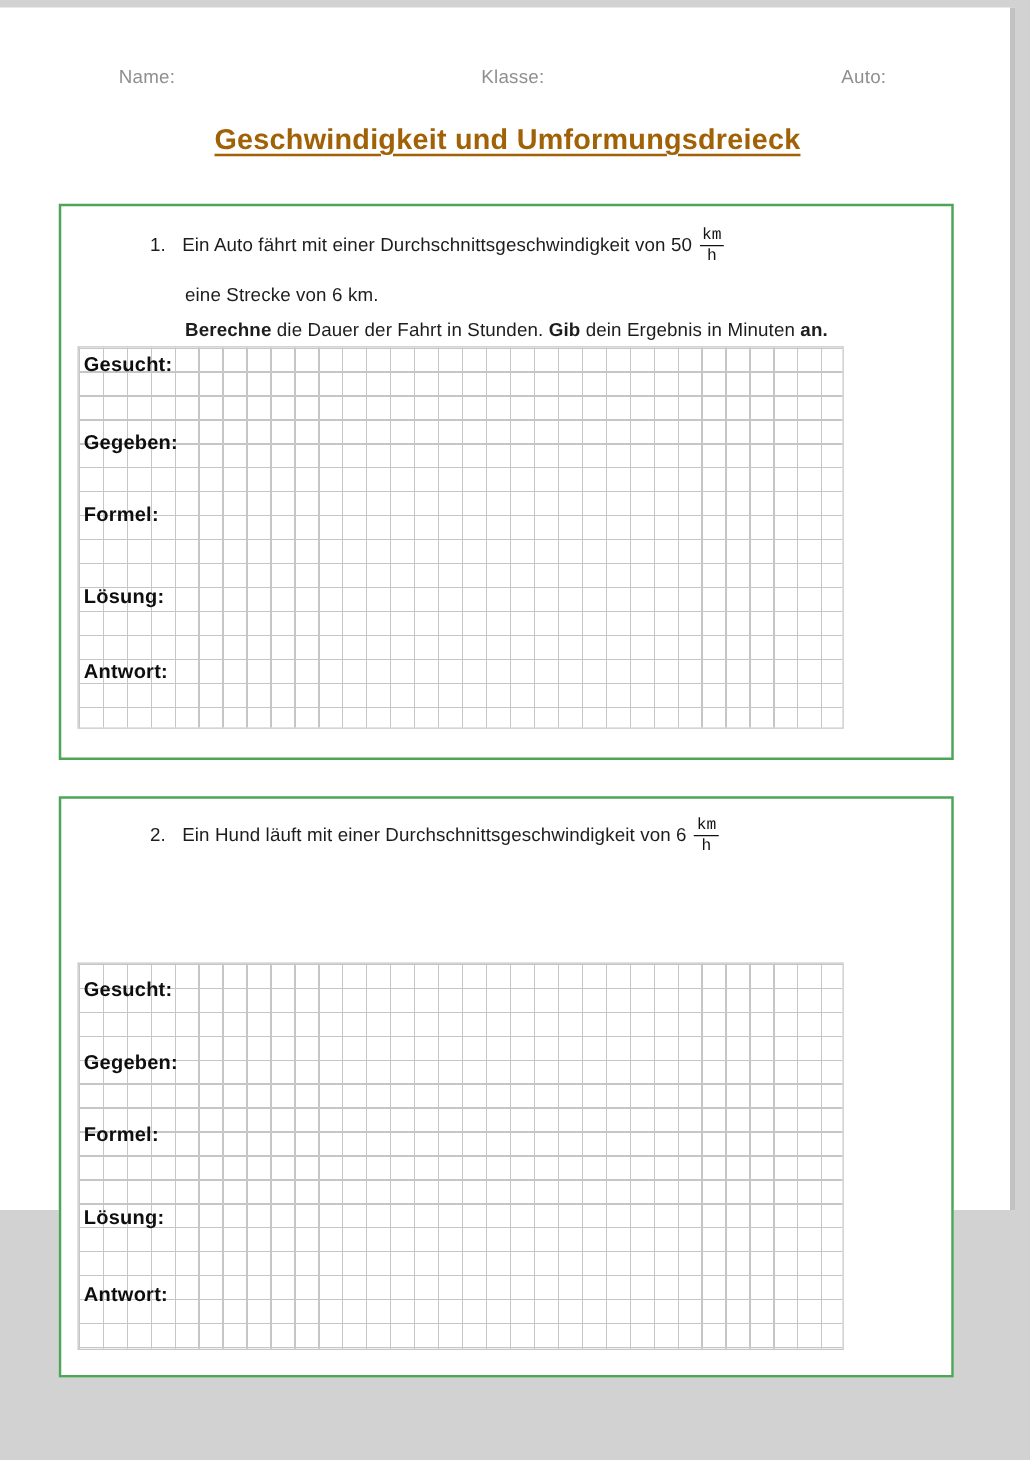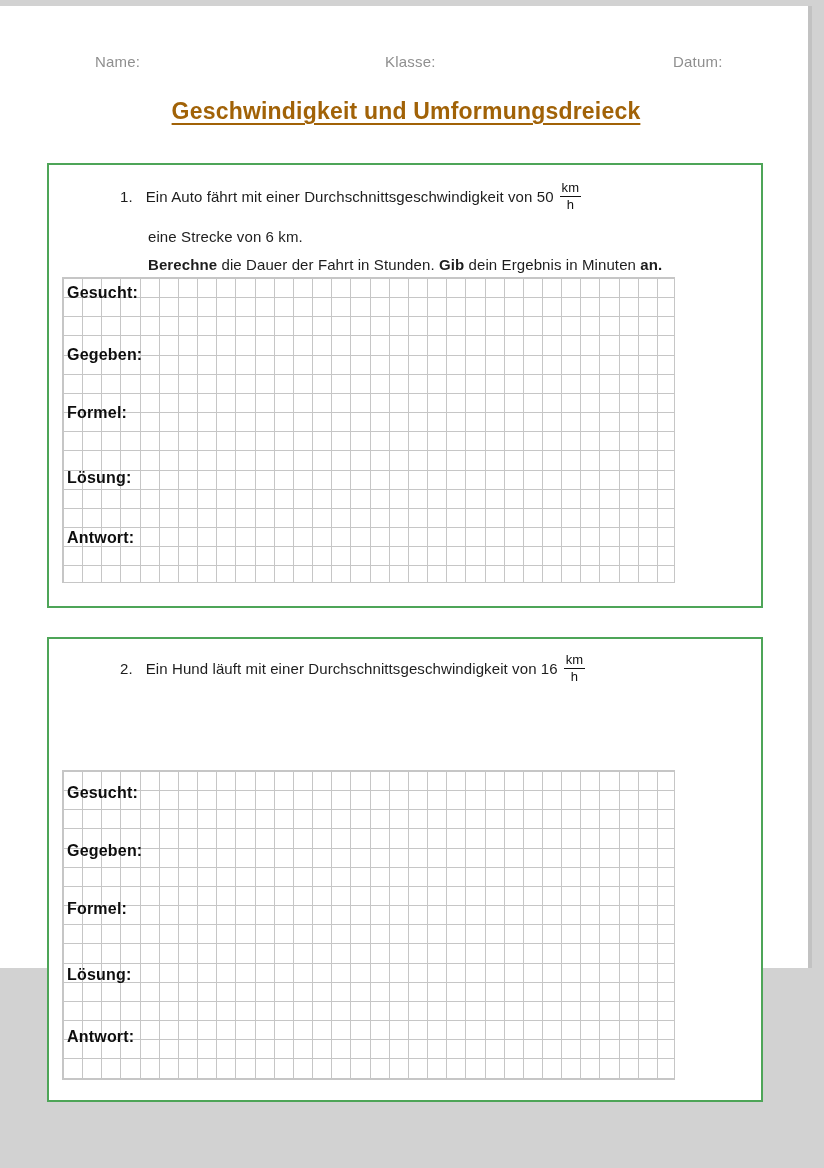--- a/index.html
+++ b/index.html
@@ -28,21 +28,21 @@
     position:absolute;left:47px;width:712px;
     border:2px solid #4ea558;background:#fff;box-sizing:content-box;
   }
   .ex-box1{top:157px;height:441px;}
   .ex-box2{top:631px;height:461px;}
   .ex-line{position:absolute;left:99px;font-size:15px;color:#1d1d1d;letter-spacing:.1px;white-space:nowrap;}
   .ex-line1{left:71px;display:flex;align-items:center;height:42px;}
   .ex-num{margin-right:13px;}
   .frac{
     display:inline-block;text-align:center;margin-left:6px;
-    font-family:Liberation Sans, sans-serif;font-size:13px;line-height:1.05;color:#111;
+    font-family:Liberation Mono, monospace;font-size:13px;line-height:1.05;color:#111;
   }
   .frac .num{display:block;border-bottom:1.3px solid #111;padding:0 2px 1px;}
   .frac .den{display:block;padding-top:1px;}
   .b{font-weight:700;}
   
   .grid{
     position:absolute;left:13px;width:613px;
     --p:19.16px;--gl:#c6c6c6;
     border:1px solid var(--gl);box-sizing:border-box;background:#fff;
     background-image:
@@ -53,21 +53,21 @@
   .grid2{top:131px;height:310px;}
   .ans-label{position:absolute;left:4px;font-size:16px;font-weight:700;color:#0e0e0e;letter-spacing:.2px;white-space:nowrap;}
 </style>
 </head>
 <body>
 
 <div class="page">
 
   <span class="hdr-label hdr-name">Name:</span>
   <span class="hdr-label hdr-klasse">Klasse:</span>
-  <span class="hdr-label hdr-datum">Datum:</span>
+  <span class="hdr-label hdr-datum">Auto:</span>
 
   <div class="doc-title">Geschwindigkeit und Umformungsdreieck</div>
 
   <div class="ex-box ex-box1">
     <div class="ex-line ex-line1" style="top:10px;">
       <span class="ex-num">1.</span>
       <span>Ein Auto fährt mit einer Durchschnittsgeschwindigkeit von 50</span>
       <span class="frac">
         <span class="num">km</span>
         <span class="den">h</span>
@@ -81,21 +81,21 @@
       <span class="ans-label" style="top:68px;">Gegeben:</span>
       <span class="ans-label" style="top:126px;">Formel:</span>
       <span class="ans-label" style="top:191px;">Lösung:</span>
       <span class="ans-label" style="top:251px;">Antwort:</span>
     </div>
   </div>
 
   <div class="ex-box ex-box2">
     <div class="ex-line ex-line1" style="top:8px;">
       <span class="ex-num">2.</span>
-      <span>Ein Hund läuft mit einer Durchschnittsgeschwindigkeit von 16</span>
+      <span>Ein Hund läuft mit einer Durchschnittsgeschwindigkeit von 6</span>
       <span class="frac">
         <span class="num">km</span>
         <span class="den">h</span>
       </span>
     </div>
 
     <div class="grid grid2">
       <span class="ans-label" style="top:13px;">Gesucht:</span>
       <span class="ans-label" style="top:71px;">Gegeben:</span>
       <span class="ans-label" style="top:129px;">Formel:</span>

